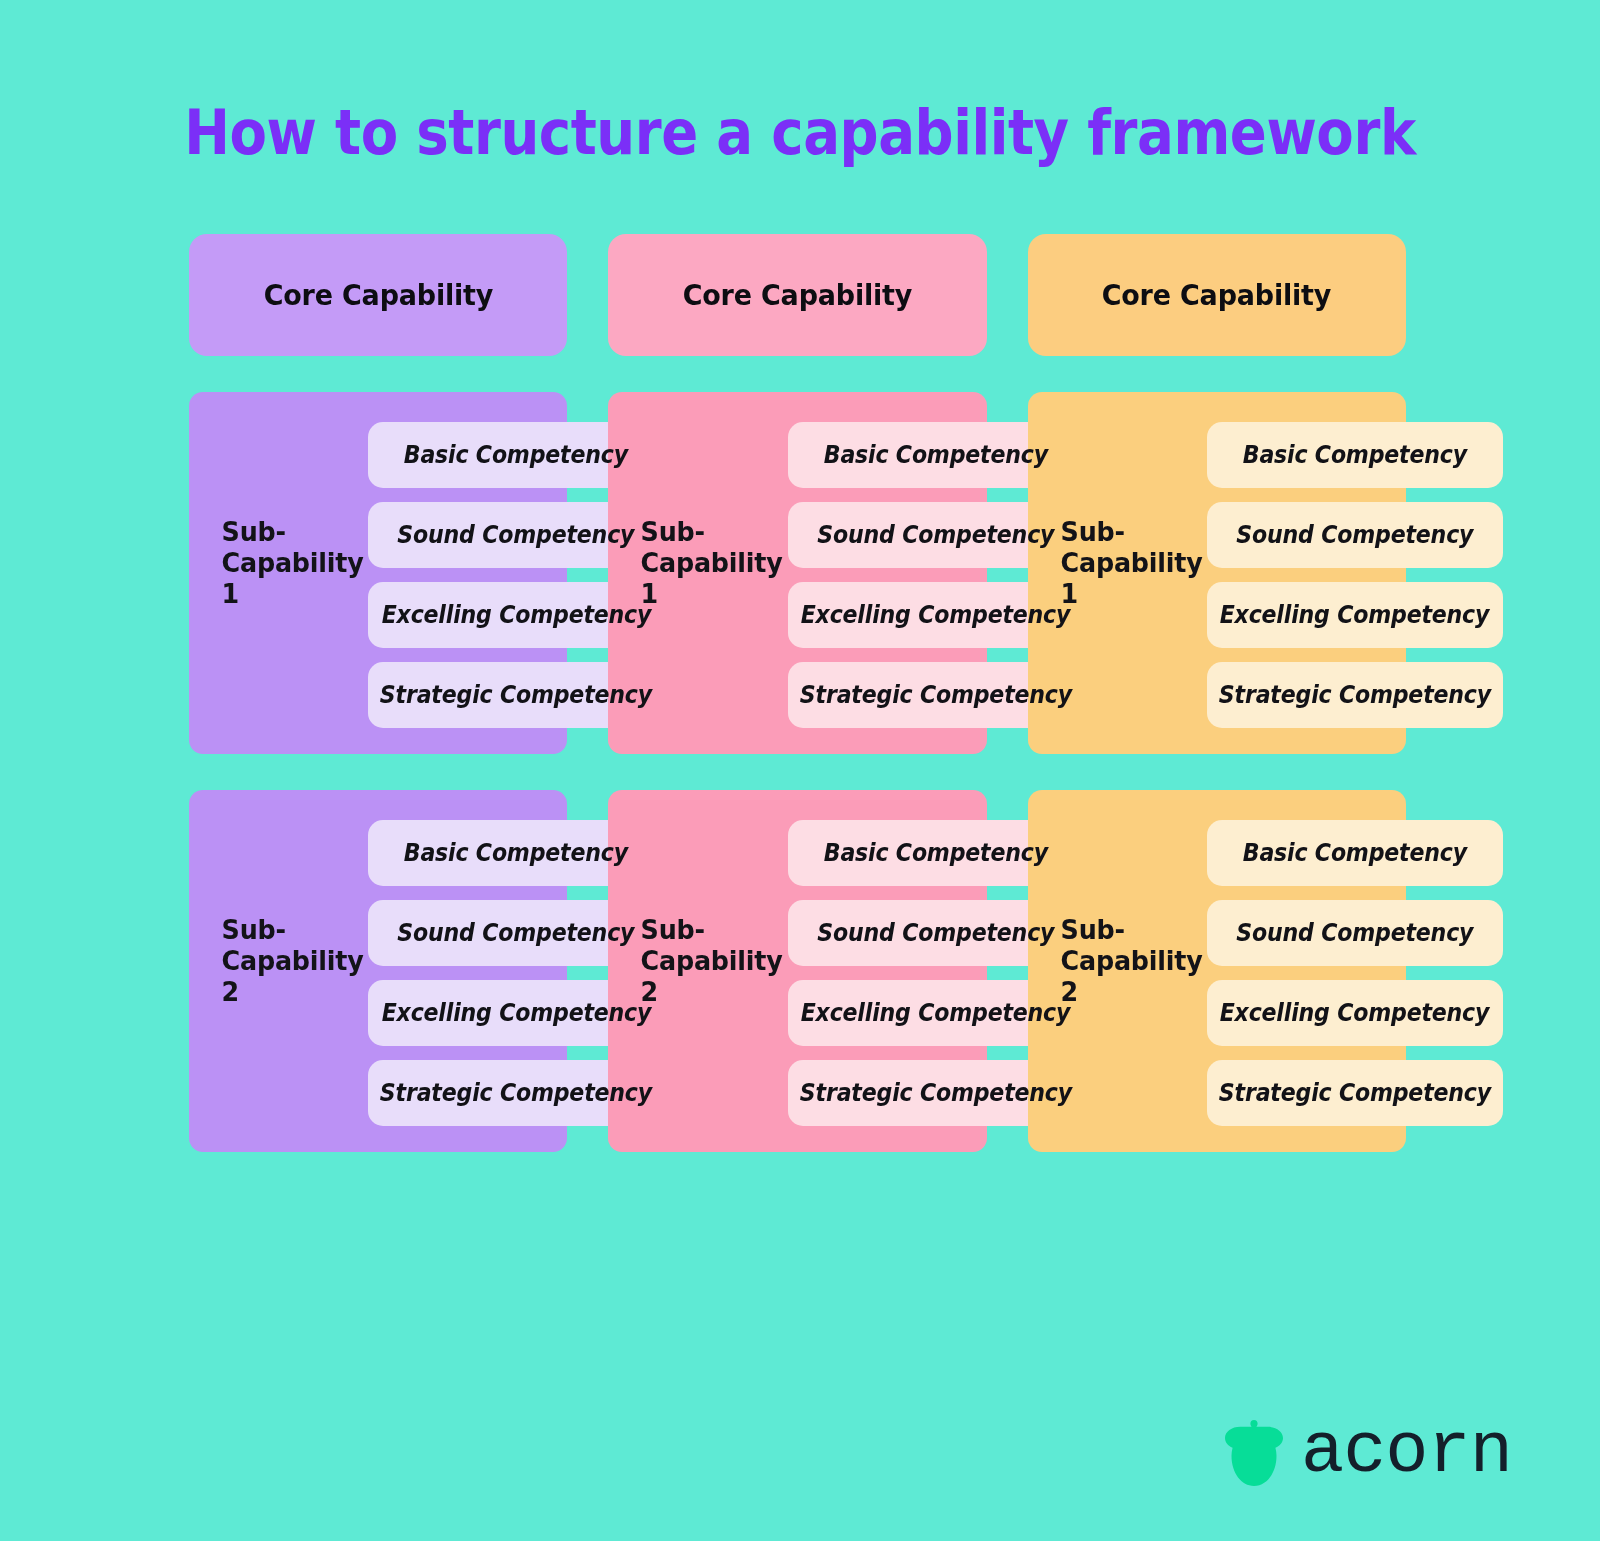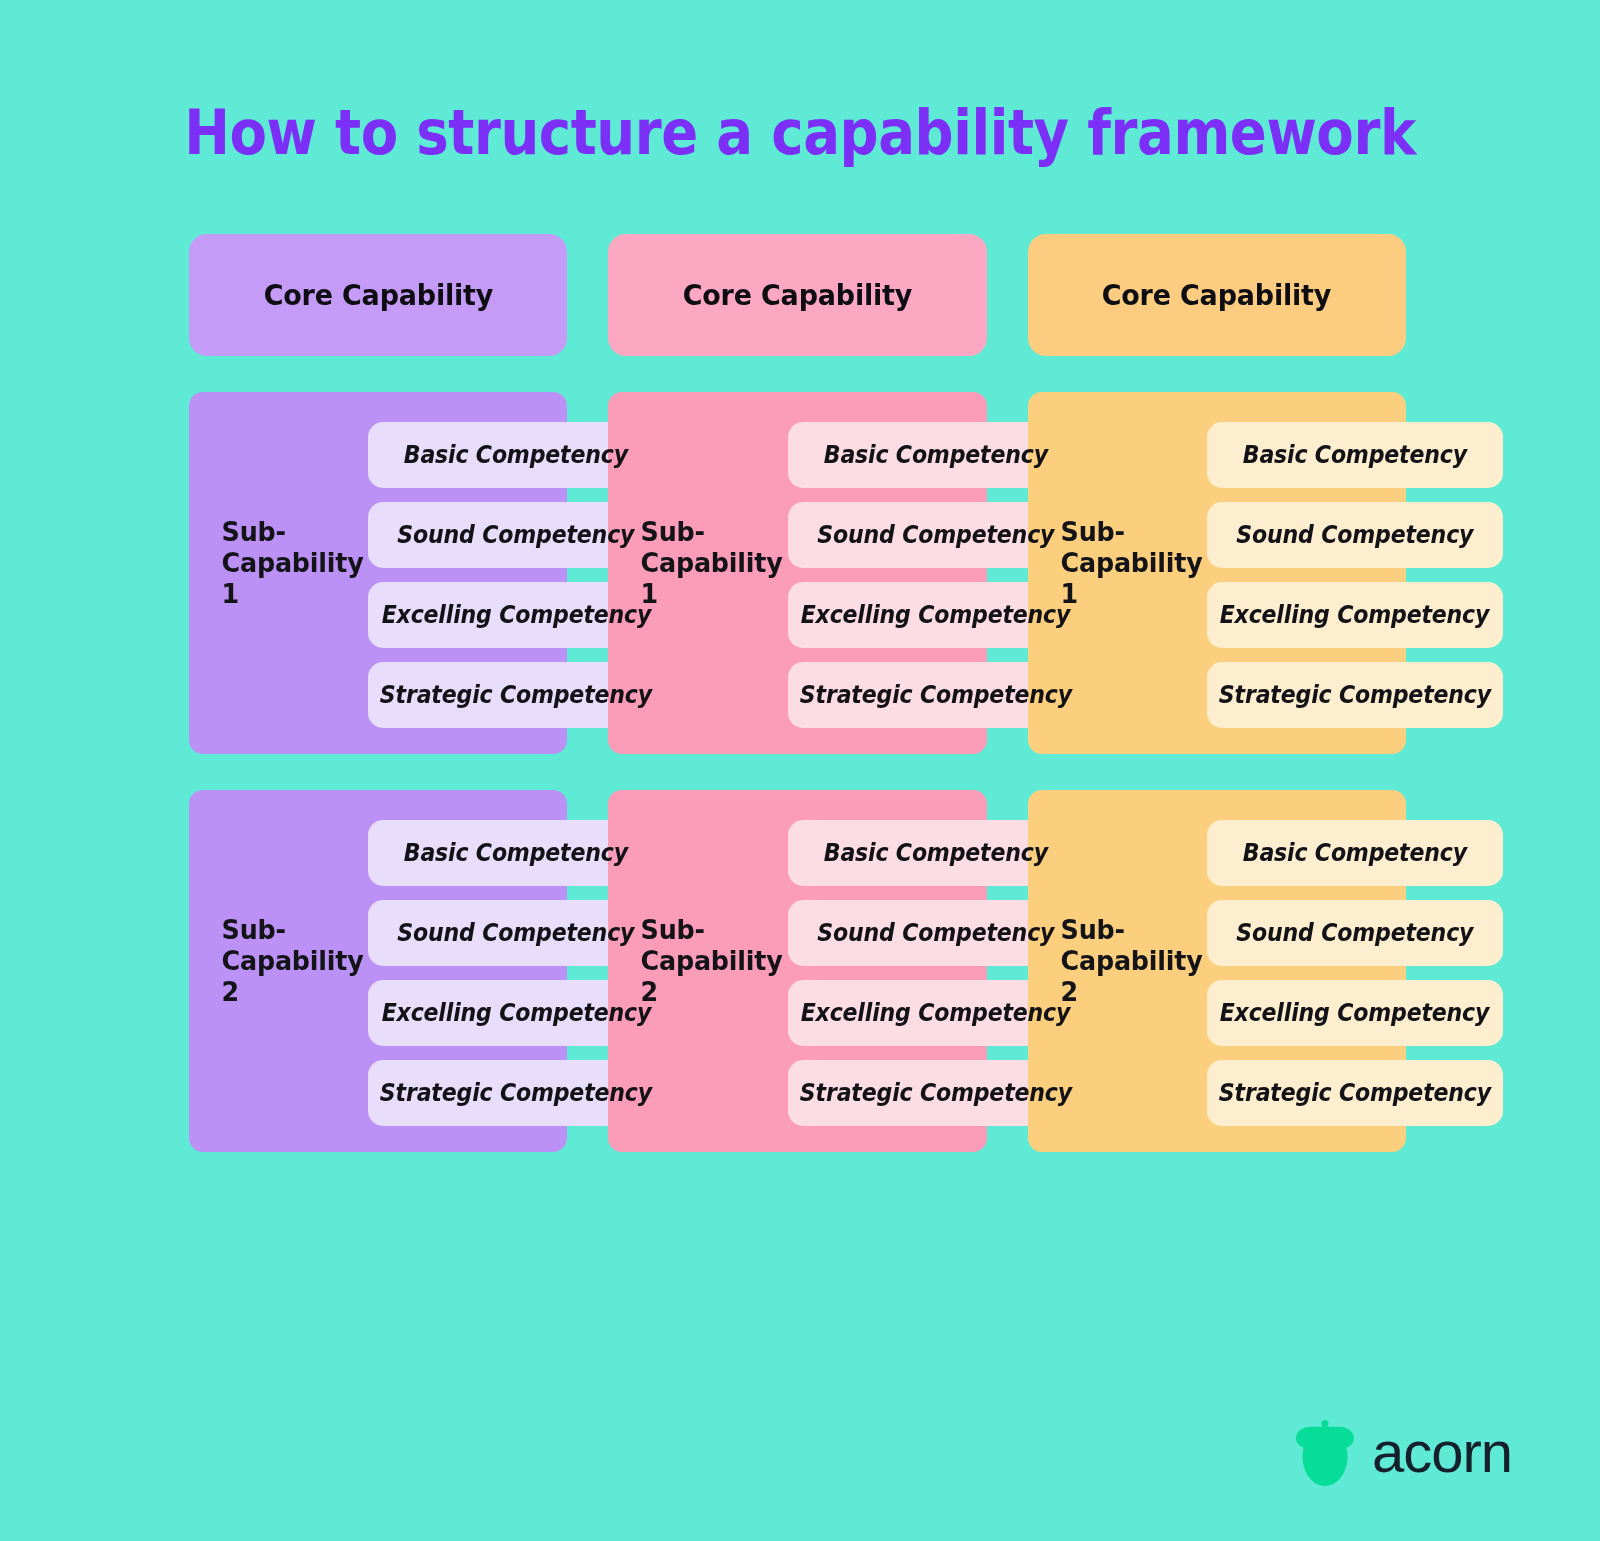--- a/index.html
+++ b/index.html
@@ -131,22 +131,22 @@
   .logo {
     position: absolute;
     right: 88px;
     bottom: 52px;
     display: flex;
     align-items: center;
     gap: 16px;
   }
   .logo-mark { width: 62px; height: 74px; display: block; }
   .logo-word {
-    font-family: Liberation Sans, sans-serif;
-    font-size: 58px;
+    font-family: Liberation Mono, monospace;
+    font-size: 72px;
     font-weight: 400;
     color: #14202b;
     line-height: 0.9;
     letter-spacing: -1px;
   }
 </style>
 </head>
 <body style="background: rgb(228, 248, 243);">
 
 <div class="page">

